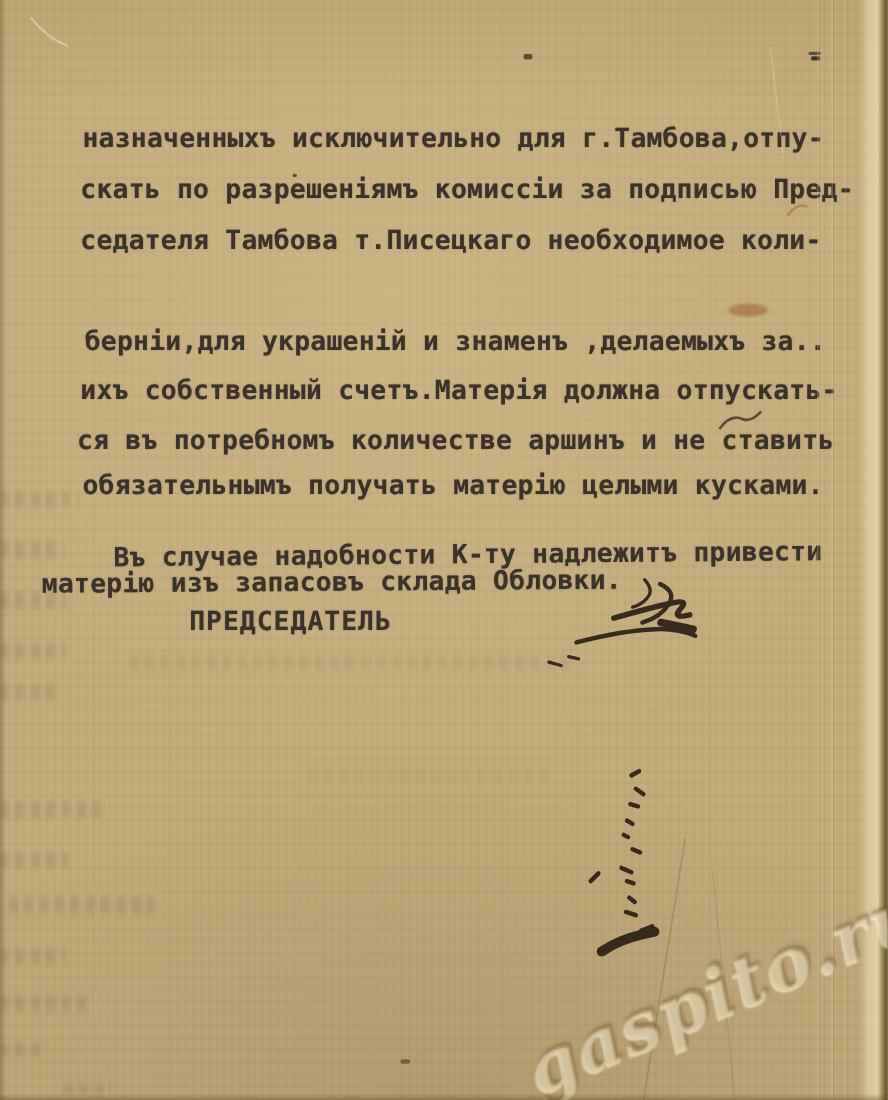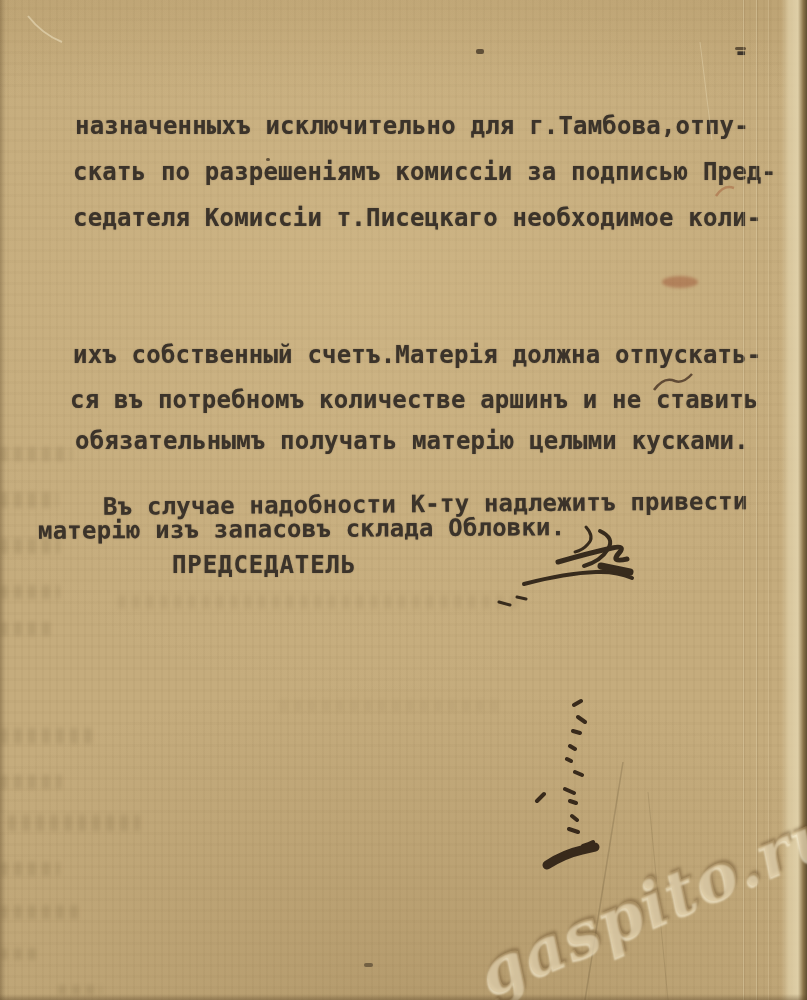--- a/index.html
+++ b/index.html
@@ -112,21 +112,22 @@
   <div class="ghost g8"></div>
   <div class="ghost g9"></div>
   <div class="ghost g10"></div>
   <div class="ghost g11"></div>
   <div class="ghost g12"></div>
   <div class="ghost g13"></div>
   <div class="ghost g14"></div>
 
   <div class="tl l1">скать по разрешенiямъ комиссiи за подписью Пред-</div>
   <div class="tl l0">назначенныхъ исключительно для г.Тамбова,отпу-</div>
-  <div class="tl l2">седателя Комиссiи т.Писецкаго необходимое коли-</div>
+  <div class="tl l2">седателя Тамбова т.Писецкаго необходимое коли-</div>
+  <div class="tl l4">бернiи,для украшенiй и знаменъ ,делаемыхъ за..</div>
   <div class="tl l5">ихъ собственный счетъ.Матерiя должна отпускать-</div>
   <div class="tl l6">ся въ потребномъ количестве аршинъ и не ставить</div>
   <div class="tl l7">обязательнымъ получать матерiю целыми кусками.</div>
   <div class="tl l8">Въ случае надобности К-ту надлежитъ привести</div>
   <div class="tl l9">матерiю изъ запасовъ склада Обловки.</div>
   <div class="tl l10">ПРЕДСЕДАТЕЛЬ</div>
 
   <div class="tl" style="left:734px;top:38px">-</div>
 
   <svg class="overlay" width="807" height="1000" viewBox="0 0 807 1000">

